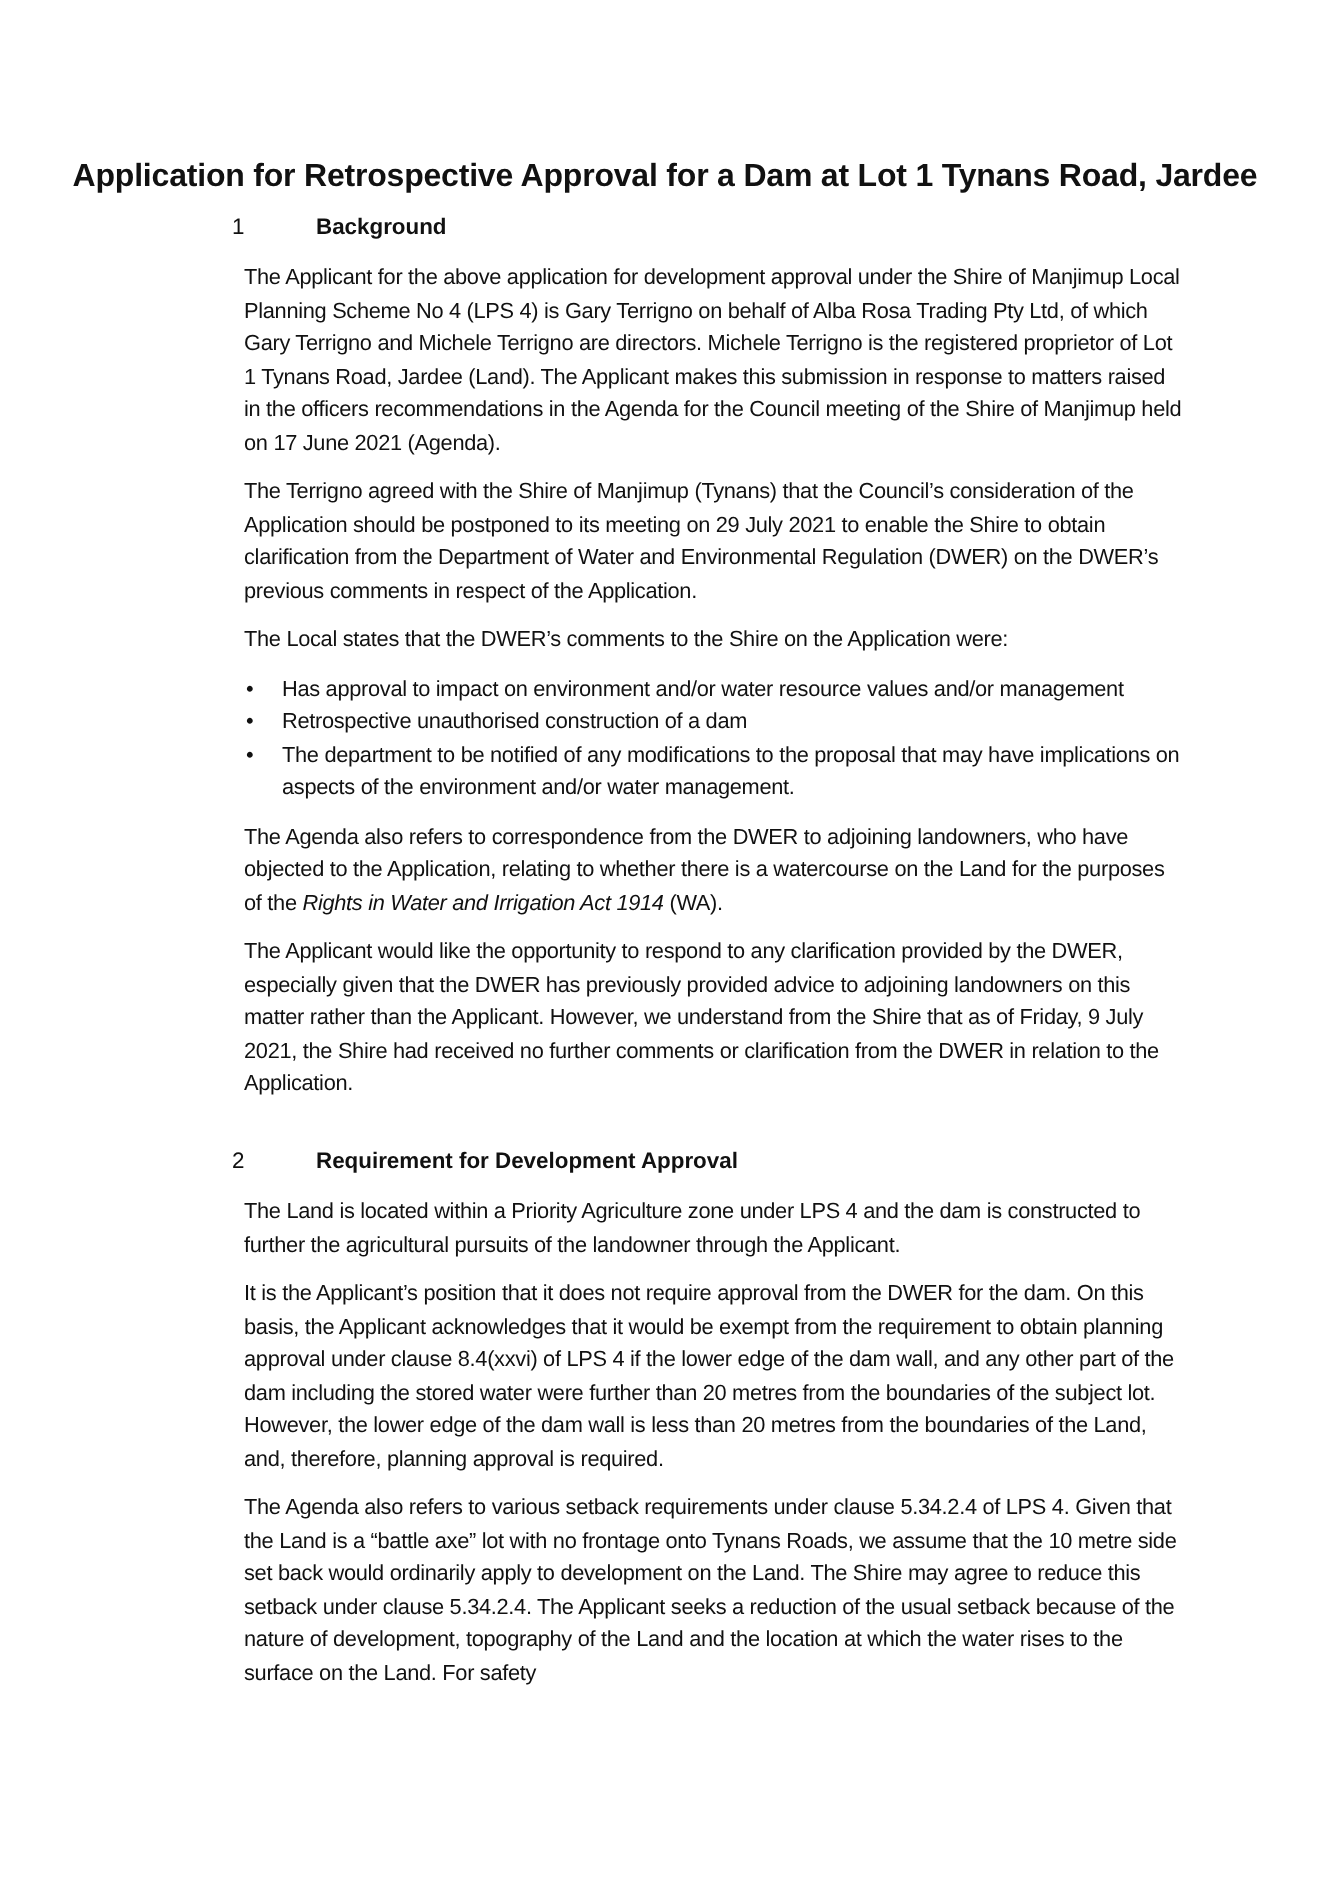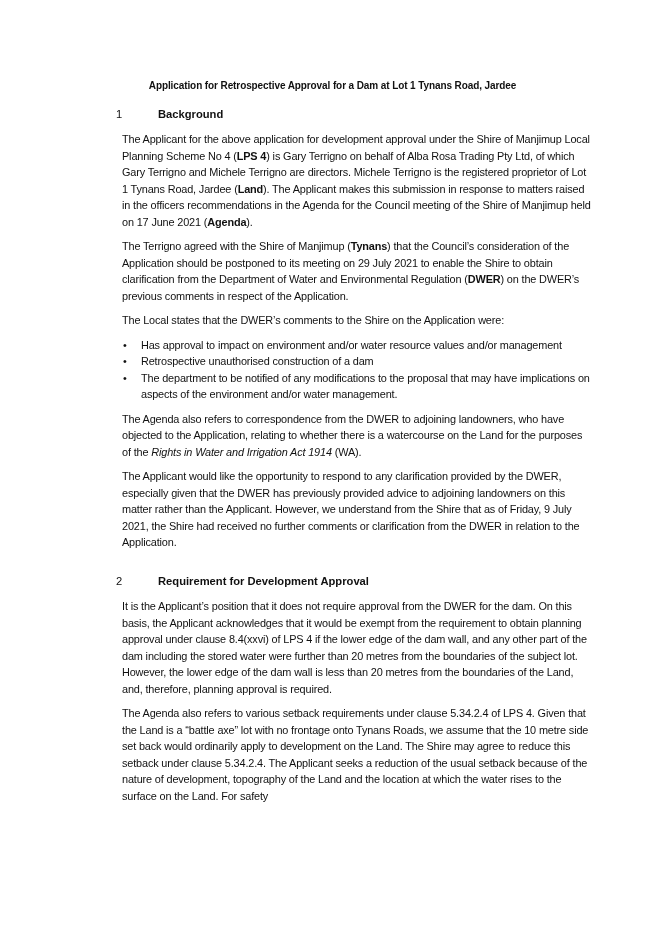--- a/index.html
+++ b/index.html
@@ -1,28 +1,28 @@
 <!DOCTYPE html>
 <html><head>
 <meta charset="utf-8">
 <style>
   html, body { margin: 0; padding: 0; background: #ffffff; }
   body { width: 665px; height: 941px; position: relative; overflow: hidden;
          font-family: "Liberation Sans", sans-serif; color: #111; }
   .page { position: absolute; left: 0; top: 0; width: 665px; height: 941px; }
   .title { position: absolute; top: 80px; left: 0; width: 665px; text-align: center;
-           font-weight: bold; font-size: 10px; letter-spacing: -0.1px; }
+           font-weight: bold; font-size: 16px; letter-spacing: -0.1px; }
   .heading { position: absolute; left: 80px; font-weight: bold; font-size: 11.2px; margin-left: 36px; }
   .heading .num { display: inline-block; width: 42px; font-weight: normal; }
   .body { position: absolute; left: 122px; width: 470px; font-size: 10.9px; line-height: 16.5px; letter-spacing: -0.15px; }
   .body p { margin: 0 0 8px 0; }
   .body ul { margin: 0 0 8px 0; padding: 0; list-style: none; }
   .body li { position: relative; padding-left: 19px; }
   .body li .bullet { position: absolute; left: 1px; top: 0; }
-  b { font-weight: bold; }
+  b { font-weight: normal; }
   i { font-style: italic; }
 </style>
 </head>
 <body>
 
 <div class="page">
 
   <div class="title">Application for Retrospective Approval for a Dam at Lot 1 Tynans Road, Jardee</div>
 
   <div class="heading" style="top:108px;">
@@ -45,17 +45,18 @@
     <p><span>The Agenda also refers to correspondence from the DWER to adjoining landowners, who have objected to the Application, relating to whether there is a watercourse on the Land for the purposes of the </span><i>Rights in Water and Irrigation Act 1914</i><span> (WA).</span></p>
 
     <p>The Applicant would like the opportunity to respond to any clarification provided by the DWER, especially given that the DWER has previously provided advice to adjoining landowners on this matter rather than the Applicant.  However, we understand from the Shire that as of Friday, 9 July 2021, the Shire had received no further comments or clarification from the DWER in relation to the Application.</p>
   </div>
 
   <div class="heading" style="top:575px;">
     <span class="num">2</span><span>Requirement for Development Approval</span>
   </div>
 
   <div class="body" style="top:598px;">
+    <p>The Land is located within a Priority Agriculture zone under LPS 4 and the dam is constructed to further the agricultural pursuits of the landowner through the Applicant.</p>
     <p>It is the Applicant’s position that it does not require approval from the DWER for the dam.  On this basis, the Applicant acknowledges that it would be exempt from the requirement to obtain planning approval under clause 8.4(xxvi) of LPS 4 if the lower edge of the dam wall, and any other part of the dam including the stored water were further than 20 metres from the boundaries of the subject lot.  However, the lower edge of the dam wall is less than 20 metres from the boundaries of the Land, and, therefore, planning approval is required.</p>
     <p>The Agenda also refers to various setback requirements under clause 5.34.2.4 of LPS 4.  Given that the Land is a “battle axe” lot with no frontage onto Tynans Roads, we assume that the 10 metre side set back would ordinarily apply to development on the Land.  The Shire may agree to reduce this setback under clause 5.34.2.4.  The Applicant seeks a reduction of the usual setback because of the nature of development, topography of the Land and the location at which the water rises to the surface on the Land.  For safety</p>
   </div>
 
 </div>
 
 </body></html>

